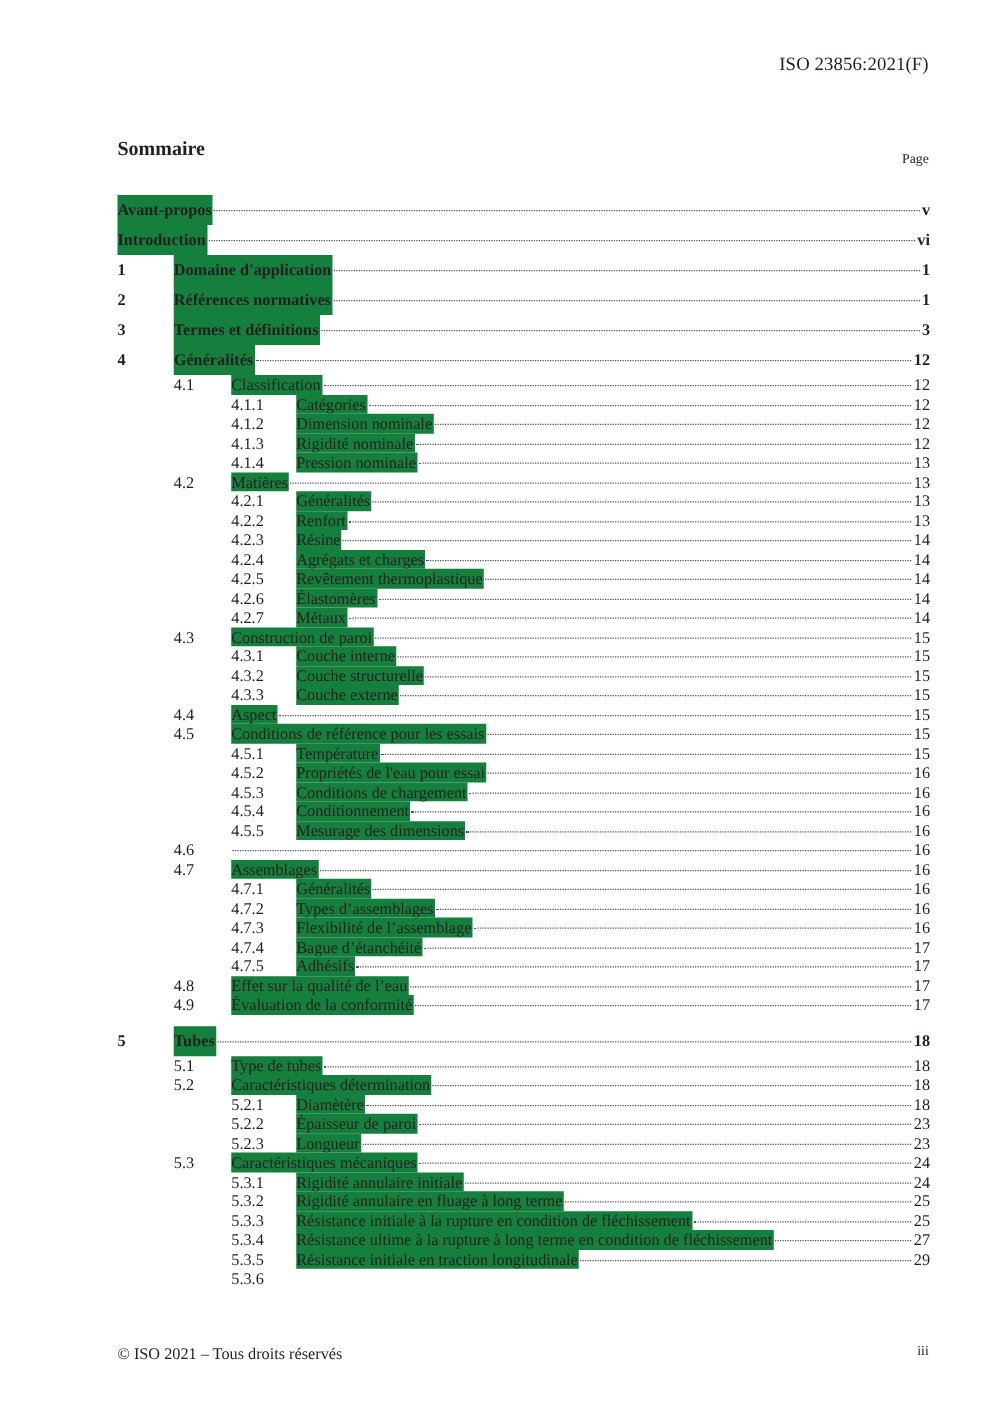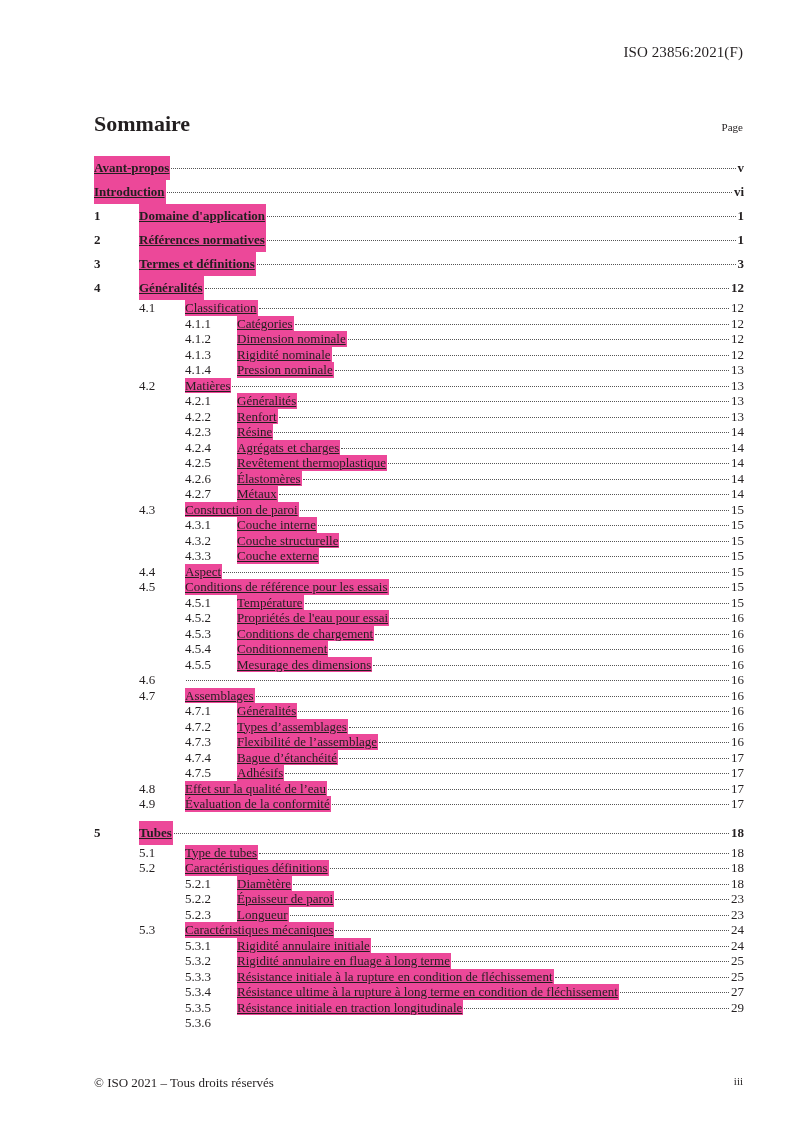--- a/index.html
+++ b/index.html
@@ -7,38 +7,38 @@
     width: 793px; height: 1122px; position: relative; overflow: hidden;
     font-family: "Liberation Serif", "DejaVu Serif", serif;
     color: #231f20;
   }
   .header-code {
     position: absolute; top: 44px; right: 50px;
     font-size: 15px; font-weight: normal; letter-spacing: 0.1px;
   }
   .title {
     position: absolute; top: 111px; left: 94px;
-    font-size: 22px; font-weight: bold;
+    font-size: 16px; font-weight: bold;
   }
   .page-label {
     position: absolute; top: 121px; right: 50px;
     font-size: 11px;
   }
   .toc { position: absolute; left: 94px; width: 650px; top: 156px; }
   .row {
     position: relative; height: 15.5px; line-height: 15.5px;
     font-size: 13px; white-space: nowrap;
   }
   .row.lvl1 { font-weight: bold; height: 24px; line-height: 24px; }
   .row.gap { margin-top: 9px; }
   .row .num { position: absolute; top: 0; }
   .row .entry {
     position: absolute; top: 0; right: 0; display: flex; align-items: baseline;
   }
-  .row .title-txt { background: #ec4899; padding-right: 1px; text-decoration: underline; }
+  .row .title-txt { background: #15803d; padding-right: 1px; }
   .row .leader {
     flex: 1; border-bottom: 1px dotted #555; height: 0; margin: 0 1px;
     position: relative; top: -3px;
   }
   .row .pg { background: #fff; padding-left: 1px; }
   .lvl1 .num { left: 0; }
   .lvl1 .entry { left: 45px; }
   .lvl1.nonum .entry { left: 0; }
   .lvl2 .num { left: 45px; }
   .lvl2 .entry { left: 91px; }
@@ -380,21 +380,21 @@
       <span class="num">5.1</span>
       <span class="entry">
         <span class="title-txt">Type de tubes</span>
         <span class="leader"></span>
         <span class="pg">18</span>
       </span>
     </div>
     <div class="row lvl2">
       <span class="num">5.2</span>
       <span class="entry">
-        <span class="title-txt">Caractéristiques définitions</span>
+        <span class="title-txt">Caractéristiques détermination</span>
         <span class="leader"></span>
         <span class="pg">18</span>
       </span>
     </div>
     <div class="row lvl3">
       <span class="num">5.2.1</span>
       <span class="entry">
         <span class="title-txt">Diamètère</span>
         <span class="leader"></span>
         <span class="pg">18</span>

